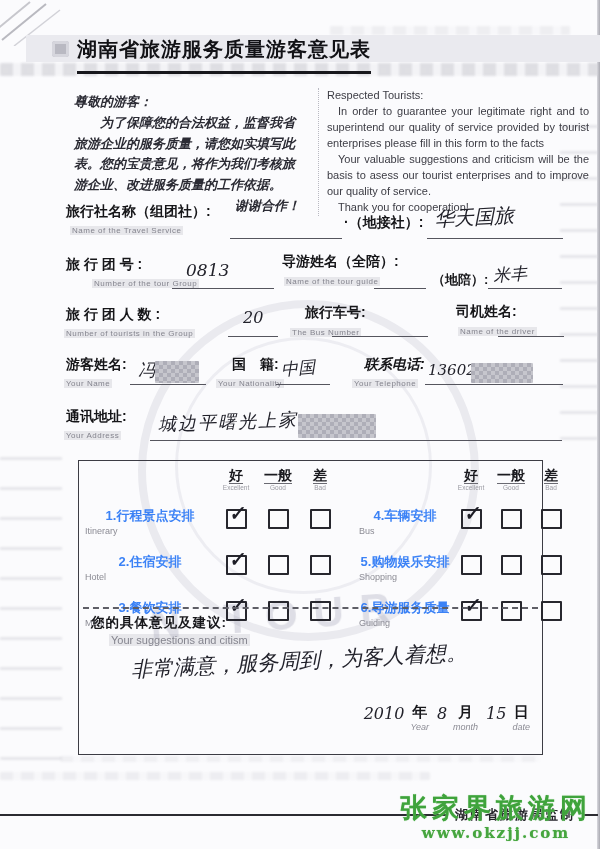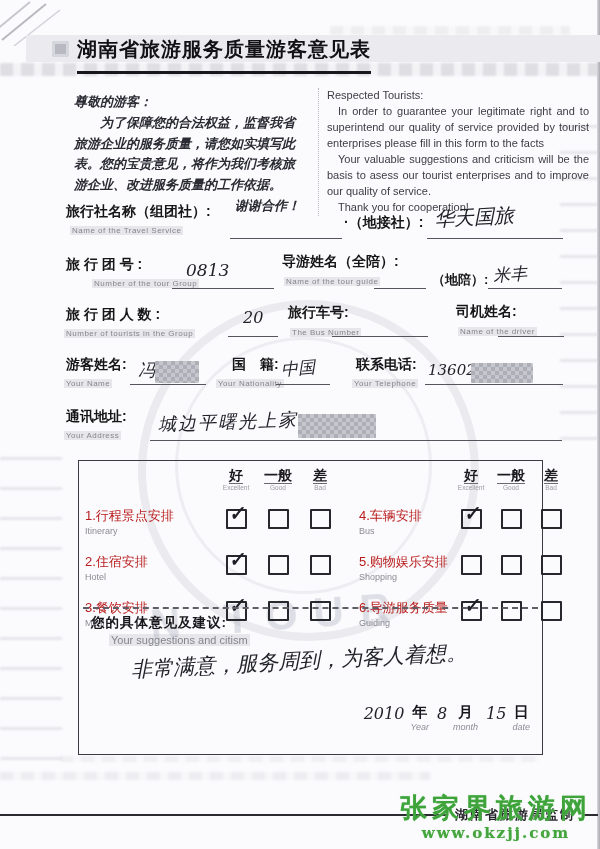--- a/index.html
+++ b/index.html
@@ -30,21 +30,21 @@
   .blur-block{position:absolute;background-image:linear-gradient(45deg,#c6c6cd 25%,transparent 25%,transparent 75%,#c6c6cd 75%),linear-gradient(45deg,#c6c6cd 25%,#aeaeb8 25%,#aeaeb8 75%,#c6c6cd 75%);background-size:8px 8px;background-position:0 0,4px 4px;border-radius:1px;}
   
   .rate-box{position:absolute;left:78px;top:460px;width:463px;height:293px;border:1.6px solid #3c3c44;}
   .rate-grid{position:absolute;display:grid;row-gap:0;}
   .rg-left{left:6px;top:5px;width:262px;grid-template-columns:130px 42px 42px 42px;}
   .rg-right{left:280px;top:5px;width:178px;grid-template-columns:92px 40px 40px 40px;}
   .hdr-cell{height:34px;text-align:center;}
   .hdr-cell .h-cn{font-weight:bold;font-size:14px;color:#1b1b20;border-bottom:1px solid #6a6a72;display:inline-block;line-height:1.1;}
   .hdr-cell .h-en{display:block;font-size:6.5px;color:#9a9aa2;margin-top:0;}
   .item-cell{height:46px;}
-  .item-cell .i-cn{font-weight:normal;font-size:13px;color:#b91c1c;white-space:nowrap;padding-top:7px;display:block;}
+  .item-cell .i-cn{font-weight:bold;font-size:13px;color:#3b82f6;white-space:nowrap;padding-top:7px;display:block;text-align:center;}
   .item-cell .i-en{display:block;font-size:9px;color:#8b8b94;text-align:left;margin-top:1px;}
   .cb-cell{height:46px;display:flex;align-items:flex-start;justify-content:center;padding-top:9px;box-sizing:border-box;}
   .cbox{position:relative;width:17px;height:16px;border:2px solid #27272e;border-radius:1px;}
   .cbox .mark{position:absolute;left:0;top:-7px;width:100%;text-align:center;font-family:"DejaVu Serif",serif;font-style:italic;font-weight:bold;font-size:19px;line-height:1;color:#1d1d26;transform:rotate(-6deg);}
   .dash-sep{position:absolute;left:4px;right:4px;top:146px;border-top:2px dashed #5e5e66;}
   .sugg-cn{position:absolute;left:12px;top:153px;font-weight:bold;font-size:13.5px;color:#17171b;letter-spacing:1px;}
   .sugg-en{position:absolute;left:30px;top:173px;font-size:11px;color:#84848e;background:rgba(178,178,190,.28);padding:0 2px;}
   .sugg-hw{position:absolute;left:52px;top:186px;font-family:"DejaVu Serif",serif;font-style:italic;font-size:21px;color:#23232c;transform:rotate(-3deg);white-space:nowrap;}
   .date-row{position:absolute;right:12px;top:242px;display:flex;align-items:flex-start;}
   .date-col{text-align:center;margin-left:6px;}
@@ -114,37 +114,37 @@
   <div class="en-label" style="left:284px;top:277px;">Name of the tour guide</div>
   <div class="fill-line" style="left:374px;top:288px;width:52px;"></div>
   <div class="cn-label small" style="left:432px;top:271px;">（地陪）:</div>
   <div class="hw" style="left:493px;top:263px;font-size:17px;transform:rotate(-4deg);">米丰</div>
   <div class="fill-line" style="left:488px;top:288px;width:74px;"></div>
 
   <div class="cn-label" style="left:66px;top:306px;">旅 行 团 人 数 :</div>
   <div class="en-label" style="left:64px;top:329px;">Number of tourists in the Group</div>
   <div class="hw" style="left:243px;top:308px;font-size:16px;">20</div>
   <div class="fill-line" style="left:228px;top:336px;width:50px;"></div>
-  <div class="cn-label" style="left:288px;top:304px;">旅行车号:</div>
+  <div class="cn-label" style="left:305px;top:304px;">旅行车号:</div>
   <div class="en-label" style="left:290px;top:328px;">The Bus Number</div>
   <div class="fill-line" style="left:332px;top:336px;width:96px;"></div>
   <div class="cn-label" style="left:456px;top:303px;">司机姓名:</div>
   <div class="en-label" style="left:458px;top:327px;">Name of the driver</div>
   <div class="fill-line" style="left:498px;top:336px;width:66px;"></div>
 
   <div class="cn-label" style="left:66px;top:356px;">游客姓名:</div>
   <div class="en-label" style="left:64px;top:379px;">Your Name</div>
   <div class="hw" style="left:138px;top:359px;font-size:17px;">冯</div>
   <div class="blur-block" style="left:155px;top:361px;width:44px;height:22px;"></div>
   <div class="fill-line" style="left:130px;top:384px;width:76px;"></div>
   <div class="cn-label" style="left:232px;top:356px;">国　籍:</div>
   <div class="en-label" style="left:216px;top:379px;">Your Nationality</div>
   <div class="hw" style="left:281px;top:357px;font-size:17px;transform:rotate(-5deg);">中国</div>
   <div class="fill-line" style="left:276px;top:384px;width:54px;"></div>
-  <div class="cn-label" style="left:356px;top:356px;">联系电话:</div>
+  <div class="cn-label" style="left:364px;top:356px;font-style:italic;">联系电话:</div>
   <div class="en-label" style="left:352px;top:379px;">Your Telephone</div>
   <div class="hw" style="left:428px;top:361px;font-size:15px;">13602</div>
   <div class="blur-block" style="left:471px;top:363px;width:62px;height:20px;"></div>
   <div class="fill-line" style="left:425px;top:384px;width:138px;"></div>
 
   <div class="cn-label" style="left:66px;top:408px;">通讯地址:</div>
   <div class="en-label" style="left:64px;top:431px;">Your Address</div>
   <div class="hw" style="left:158px;top:410px;font-size:18px;transform:rotate(-2deg);letter-spacing:2px;">城边平曙光上家</div>
   <div class="blur-block" style="left:298px;top:414px;width:78px;height:24px;"></div>
   <div class="fill-line" style="left:150px;top:440px;width:412px;"></div>

